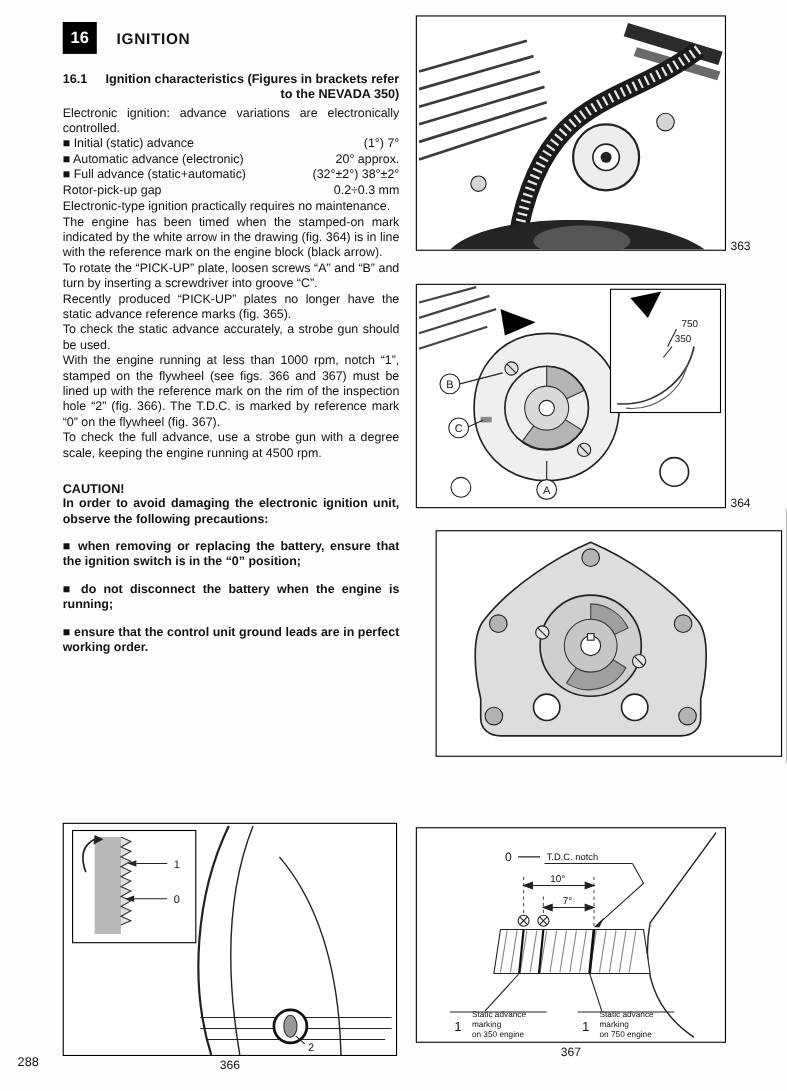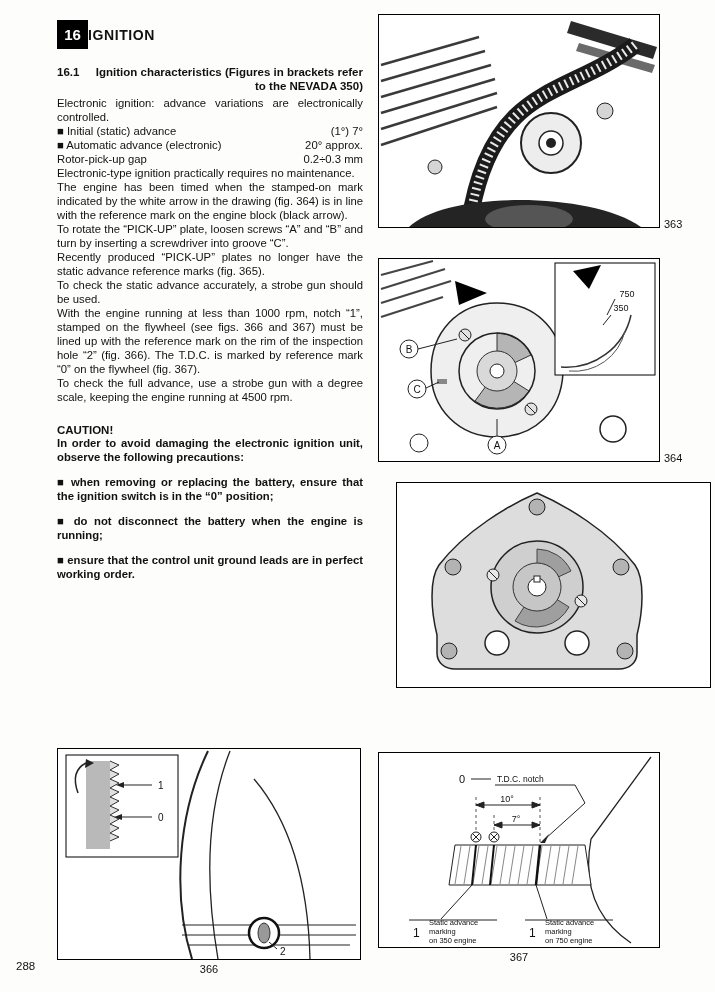--- a/index.html
+++ b/index.html
@@ -2,21 +2,21 @@
 <html><head>
 <meta charset="utf-8">
 <style>
   * { margin:0; padding:0; box-sizing:border-box; }
   html,body { background:#888; }
   body { width:715px; font-family:"Liberation Sans", sans-serif; color:#111; }
   .page { position:relative; width:715px; height:992px; background:#fdfdfc; overflow:hidden; }
 
   
   .left-col { position:absolute; left:57px; top:20px; width:306px; }
-  .chapter-header { display:flex; align-items:center; gap:0; margin-bottom:16px; }
+  .chapter-header { display:flex; align-items:center; gap:18px; margin-bottom:16px; }
   .chapter-num { width:31px; height:29px; background:#000; color:#fff; font-weight:bold;
                  font-size:15px; display:flex; align-items:center; justify-content:center; }
   .chapter-title { font-weight:bold; font-size:14px; letter-spacing:0.6px; }
   .sec-heading { display:flex; gap:7px; font-weight:bold; font-size:11.5px; line-height:1.25; margin-bottom:2px; }
   .sec-heading .sec-title { flex:1;text-align:right; }
   .body-p { font-size:11.3px; line-height:1.24; text-align:justify; }
   .spec-line { display:flex; justify-content:space-between; font-size:11.3px; line-height:1.26; }
   .caution-title { font-weight:bold; font-size:11.5px; margin-top:20px; }
   .caution-intro { font-weight:bold; font-size:11.3px; line-height:1.24; text-align:justify; }
   .caution-item { font-weight:bold; font-size:11.3px; line-height:1.24; text-align:justify; margin-top:11px; }
@@ -61,20 +61,24 @@
 
     <p class="body-p">Electronic ignition: advance variations are electronically controlled.</p>
 
     <div class="spec-line">
       <span>■ Initial (static) advance</span>
       <span>(1°) 7°</span>
     </div>
     <div class="spec-line">
       <span>■ Automatic advance (electronic)</span>
       <span>20° approx.</span>
+    </div>
+    <div class="spec-line">
+      <span>■ Full advance (static+automatic)</span>
+      <span>(32°±2°) 38°±2°</span>
     </div>
     <div class="spec-line">
       <span>Rotor-pick-up gap</span>
       <span>0.2÷0.3 mm</span>
     </div>
 
     <p class="body-p">Electronic-type ignition practically requires no maintenance.</p>
     <p class="body-p">The engine has been timed when the stamped-on mark indicated by the white arrow in the drawing (fig. 364) is in line with the reference mark on the engine block (black arrow).</p>
     <p class="body-p">To rotate the “PICK-UP” plate, loosen screws “A” and “B” and turn by inserting a screwdriver into groove “C”.</p>
     <p class="body-p">Recently produced “PICK-UP” plates no longer have the static advance reference marks (fig. 365).</p>

